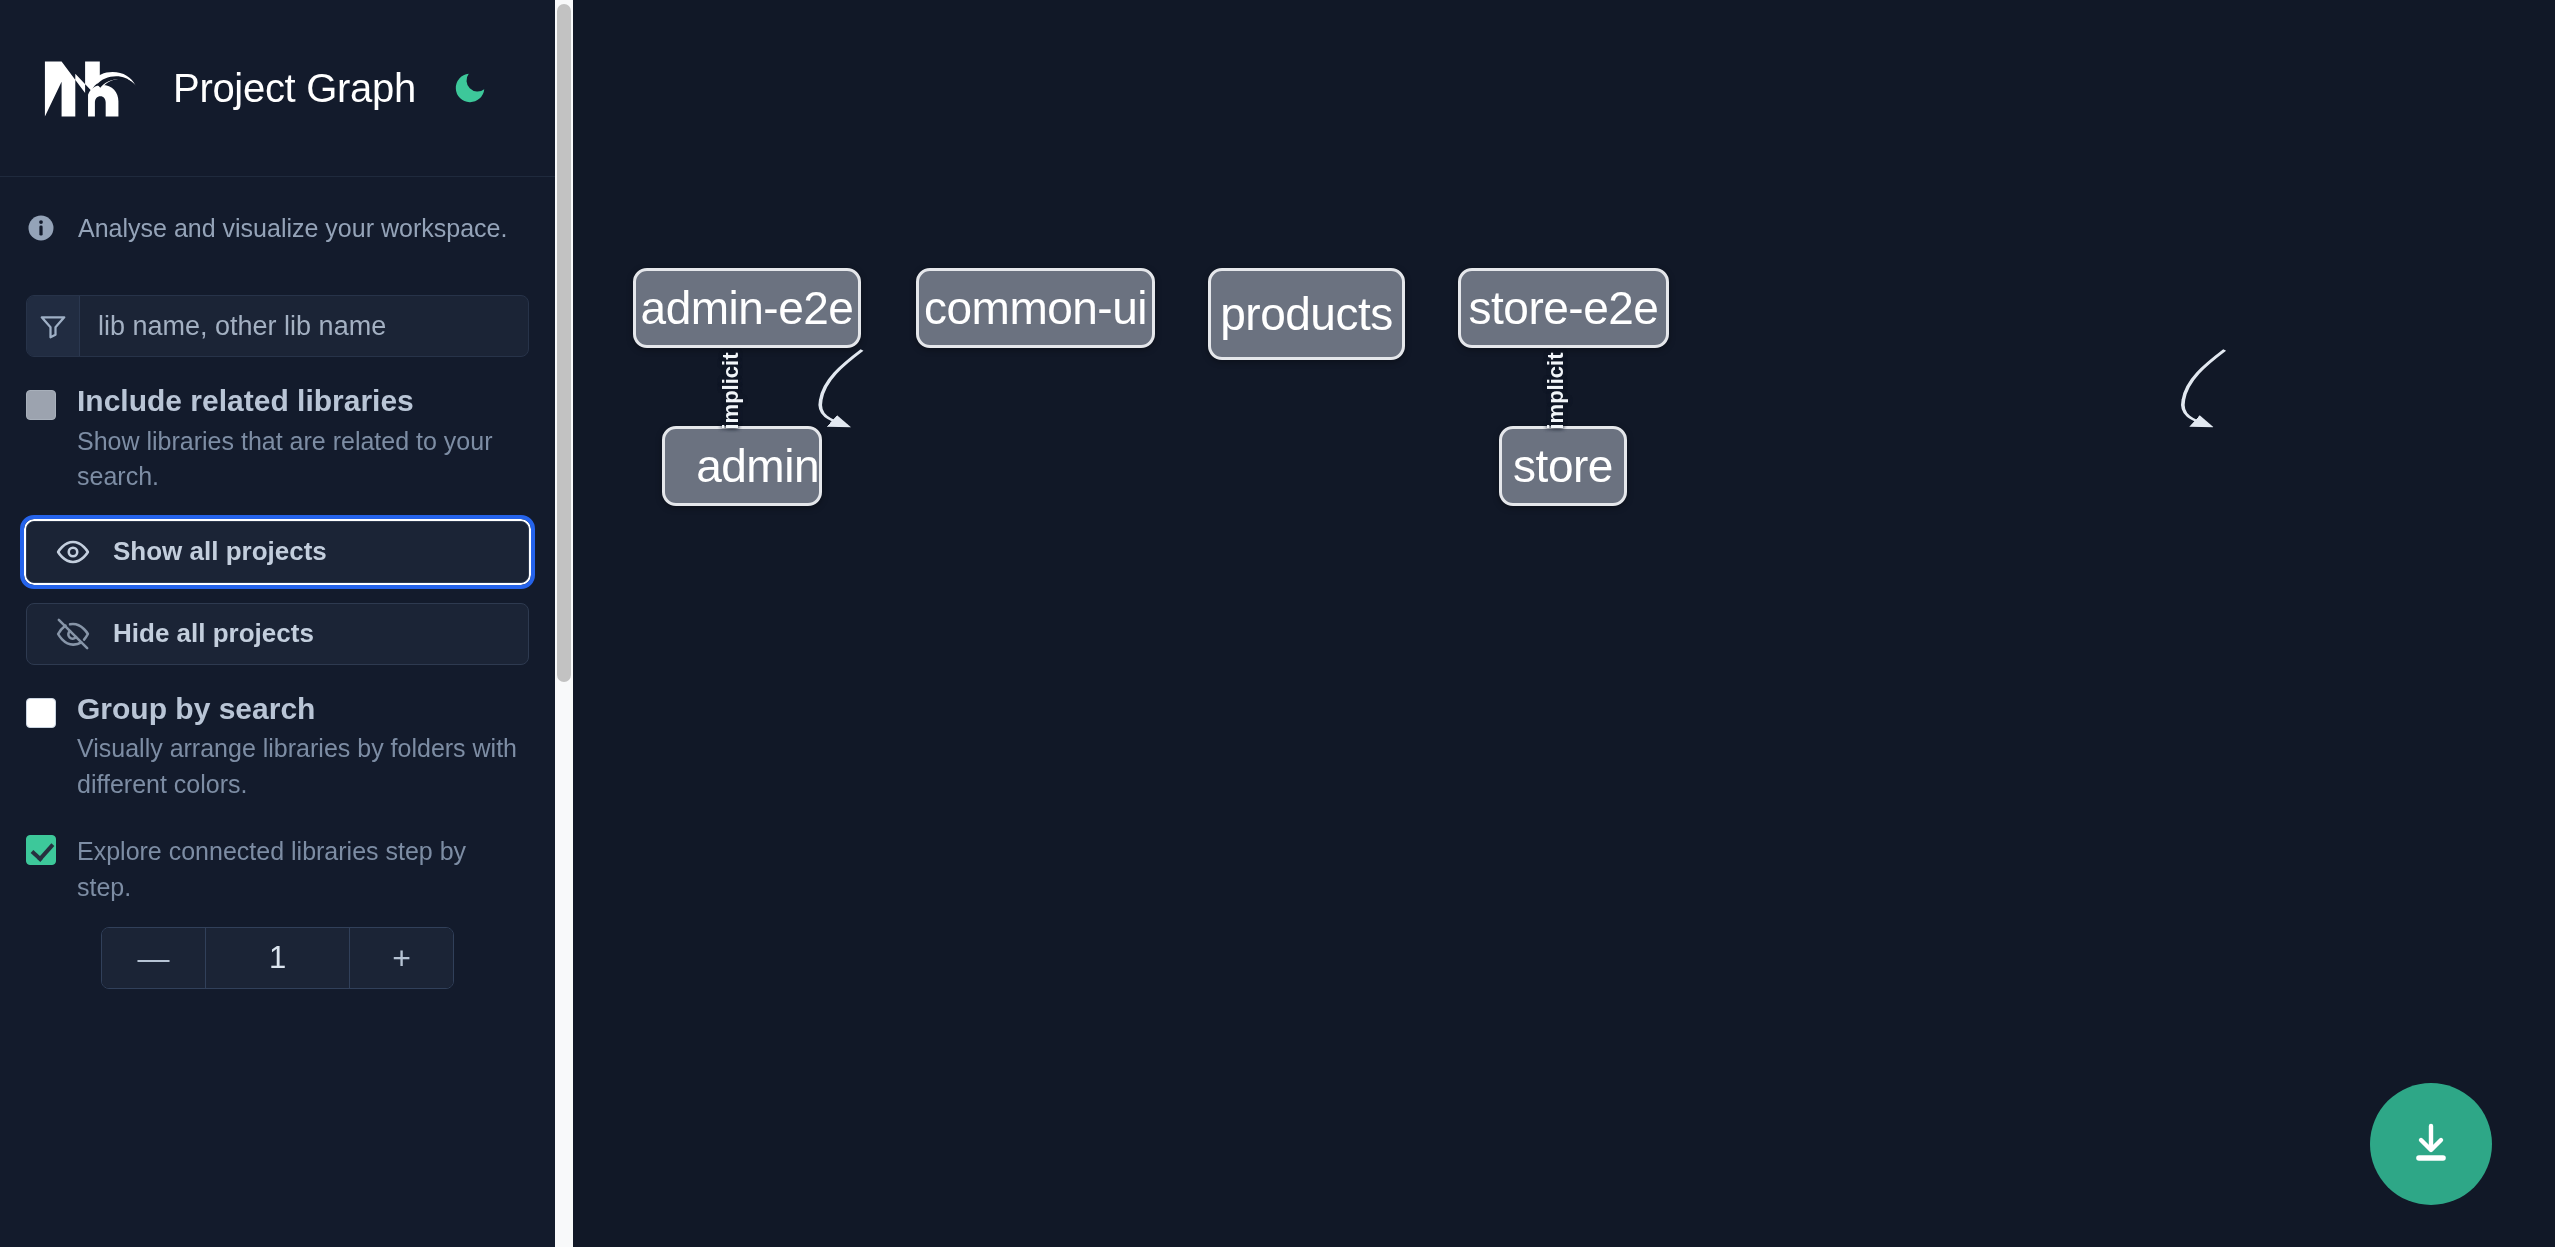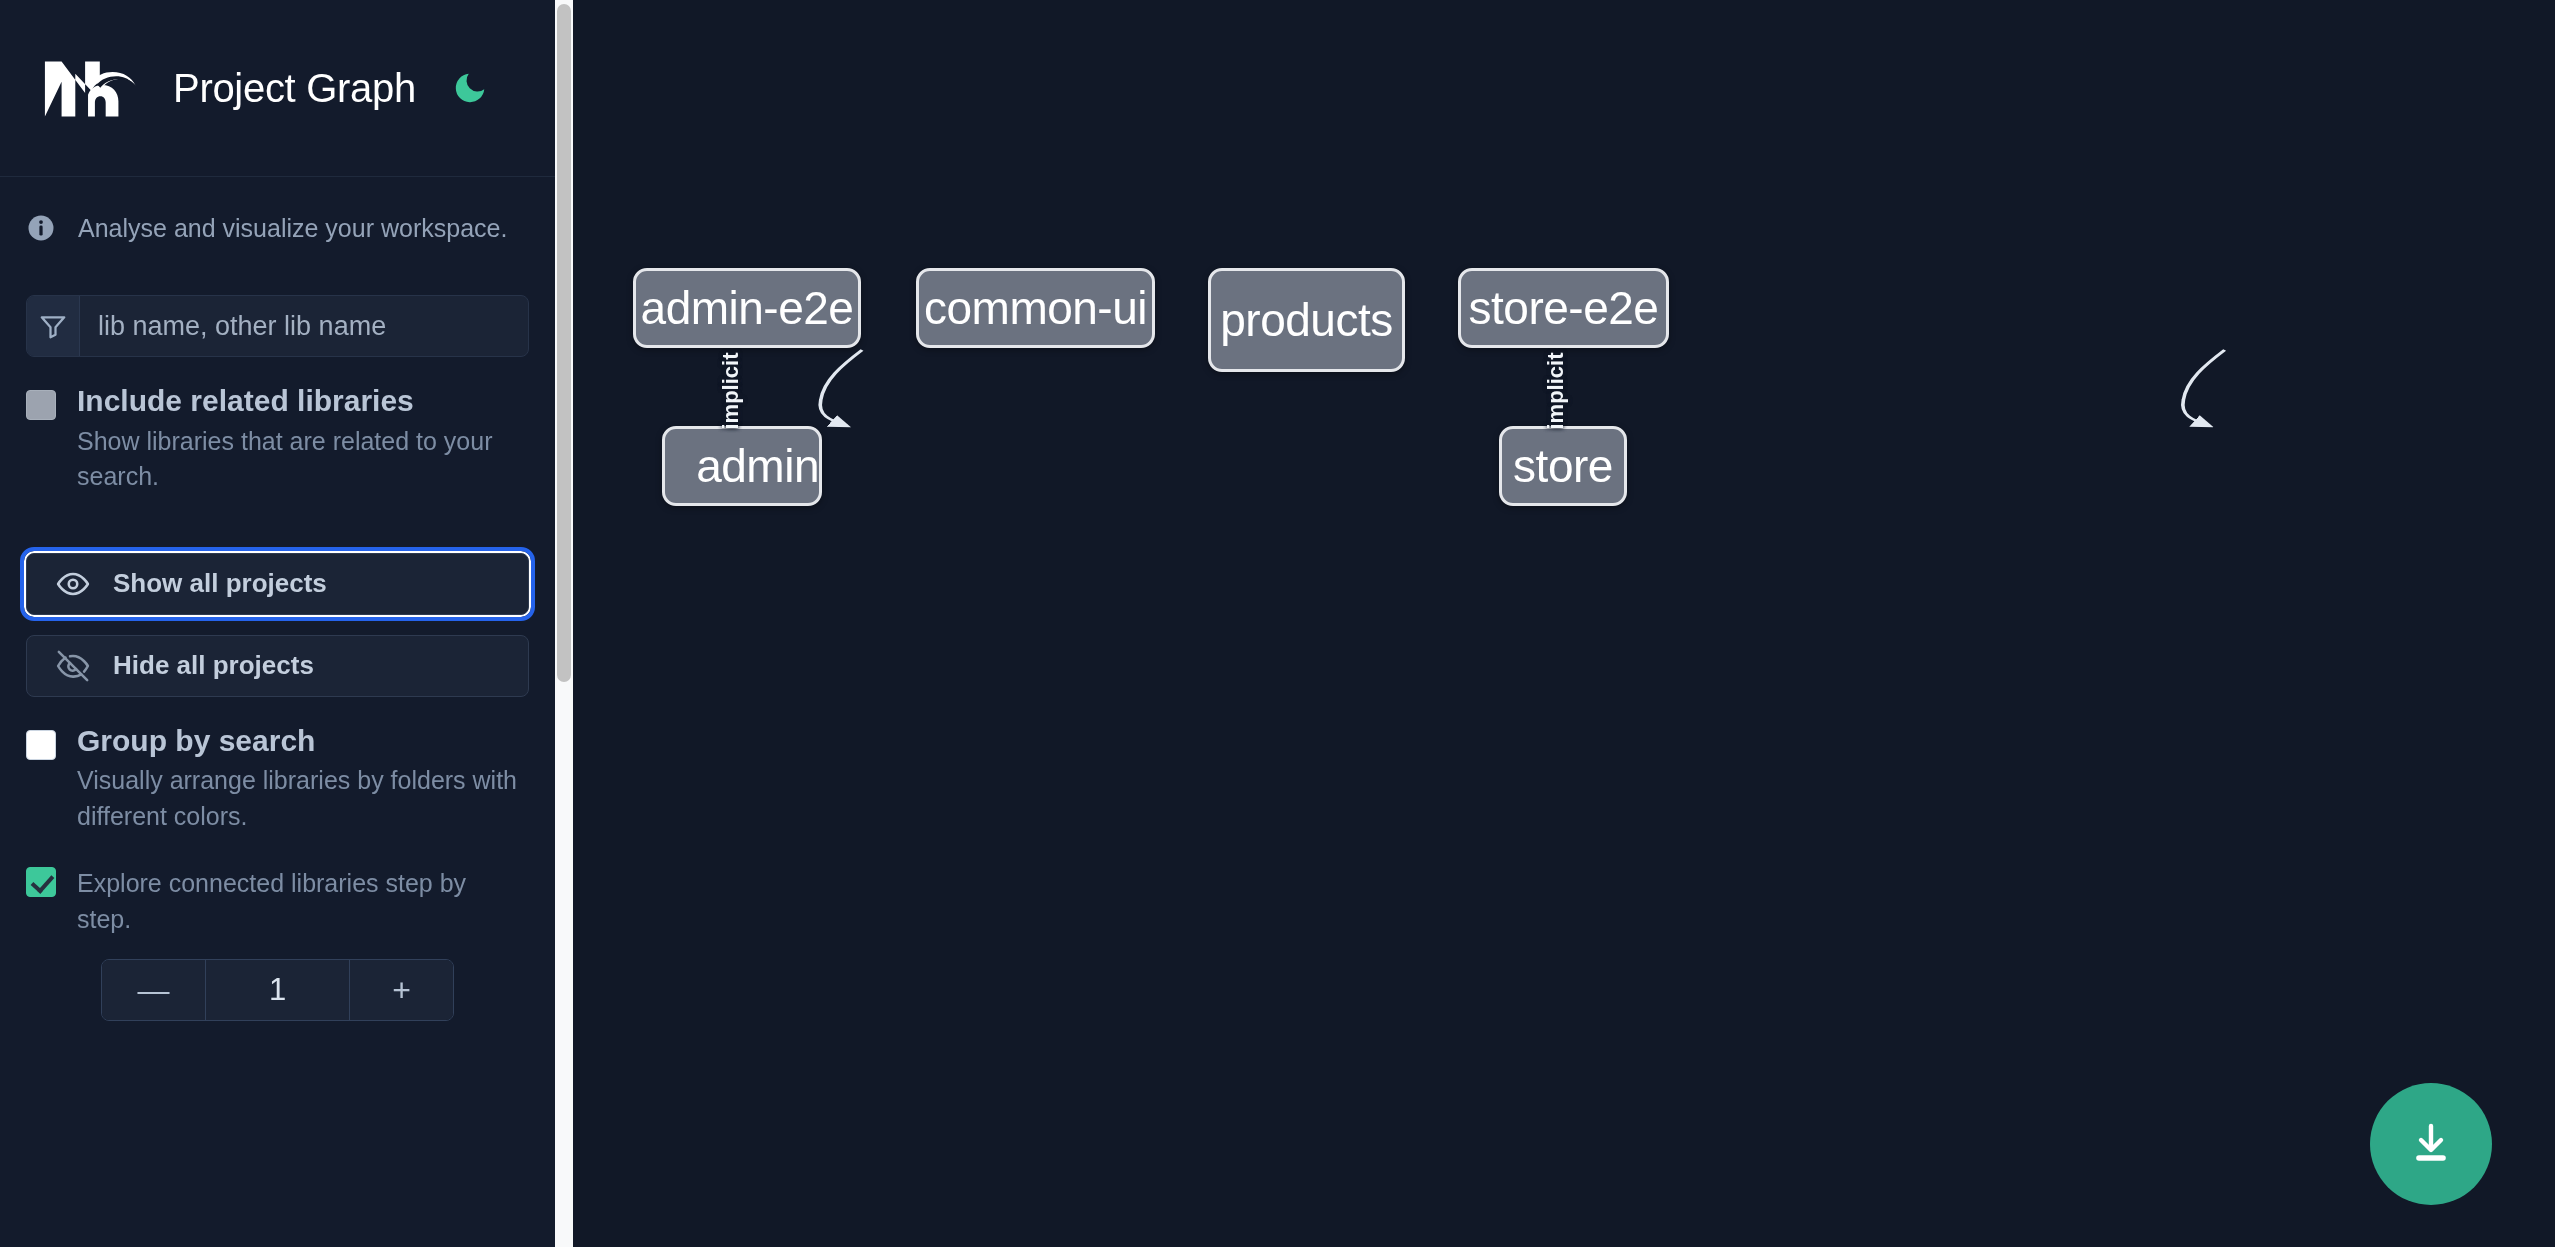--- a/index.html
+++ b/index.html
@@ -166,21 +166,20 @@
     color: #c3cedd;
     font-size: 26px;
     font-weight: bold;
     font-family: "Liberation Sans", sans-serif;
     cursor: pointer;
   }
   .action-btn.focused {
     outline: 4px solid #2563eb;
     outline-offset: 2px;
     box-shadow: 0 0 0 2px #ffffff;
-    margin-top: 32px;
   }
   .action-btn .b-ico {
     width: 36px; height: 36px; flex: 0 0 36px;
     margin-right: 22px;
     display: flex; align-items: center; justify-content: center;
   }
   .btn-wrap.second { padding-top: 20px; }
 
   
   .stepper-wrap {
@@ -407,21 +406,21 @@
 
     <div class="node" style="left:60px; top:268px; width:228px; height:80px;">
       <span>admin-e2e</span>
     </div>
     <div class="node" style="left:89px; top:426px; width:160px; height:80px;justify-content:flex-end;">
       <span>admin</span>
     </div>
     <div class="node" style="left:343px; top:268px; width:239px; height:80px;">
       <span>common-ui</span>
     </div>
-    <div class="node" style="left:635px; top:268px; width:197px; height:104px;">
+    <div class="node" style="left:635px; top:268px; width:197px; height:92px;">
       <span>products</span>
     </div>
     <div class="node" style="left:885px; top:268px; width:211px; height:80px;">
       <span>store-e2e</span>
     </div>
     <div class="node" style="left:926px; top:426px; width:128px; height:80px;">
       <span>store</span>
     </div>
 
     <div class="edge-label" style="left:108px; top:378px; width:100px; text-align:center;">implicit</div>

